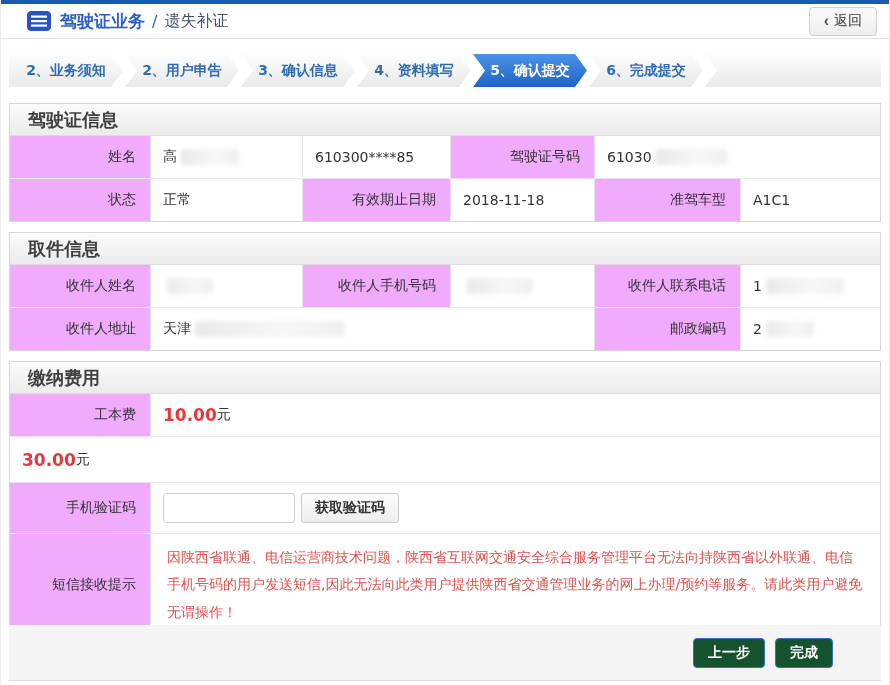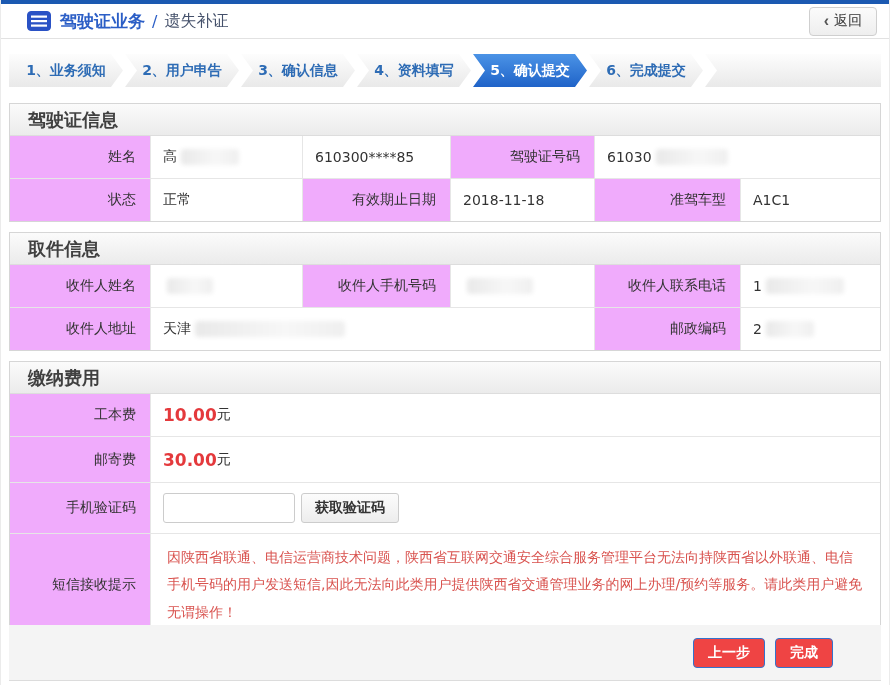--- a/index.html
+++ b/index.html
@@ -90,21 +90,21 @@
 
   
   .footer {
     position: absolute; left: 8px; right: 8px; bottom: 4px; height: 56px;
     background: #f4f4f4; border-bottom: 1px solid #dcdcdc;
     display: flex; align-items: center; justify-content: flex-end;
     padding-right: 48px; gap: 10px;
   }
   .blue-btn {
     min-width: 58px; height: 30px; padding: 0 14px;
-    background: #ef4444; border: 1px solid #3372cc; border-radius: 4px;
+    background: #14532d; border: 1px solid #3372cc; border-radius: 4px;
     color: #fff; font-size: 14px; font-weight: bold; cursor: pointer;
   }
 </style>
 </head>
 <body>
 
 <div class="topbar"></div>
 
 <div class="header">
   <svg class="title-icon" viewBox="0 0 24 20">
@@ -118,21 +118,21 @@
   <span class="page-subtitle">遗失补证</span>
   <span class="spacer"></span>
   <button class="back-btn">
     <span class="back-chevron">‹</span>
     <span>返回</span>
   </button>
 </div>
 
 <div class="steps">
   <div class="step first">
-      <span>1、业务须知</span>
+      <span>2、业务须知</span>
     </div>
   <div class="step">
       <span>2、用户申告</span>
     </div>
   <div class="step">
       <span>3、确认信息</span>
     </div>
   <div class="step">
       <span>4、资料填写</span>
     </div>
@@ -206,21 +206,20 @@
 <div class="section">
   <div class="section-hd">缴纳费用</div>
   <div class="trow fee-row">
     <div class="cell lbl">工本费</div>
     <div class="cell val">
       <span class="fee-amount">10.00</span>
         <span class="fee-unit">元</span>
     </div>
   </div>
   <div class="trow fee-row">
-    <div class="cell lbl" style="min-height:45px">邮寄费</div>
     <div class="cell val" style="min-height:45px">
       <span class="fee-amount">30.00</span>
         <span class="fee-unit">元</span>
     </div>
   </div>
   <div class="trow fee-row">
     <div class="cell lbl" style="min-height:50px">手机验证码</div>
     <div class="cell val" style="min-height:50px">
       <input class="code-input" type="text" value="" style="">
       <button class="code-btn">获取验证码</button>

